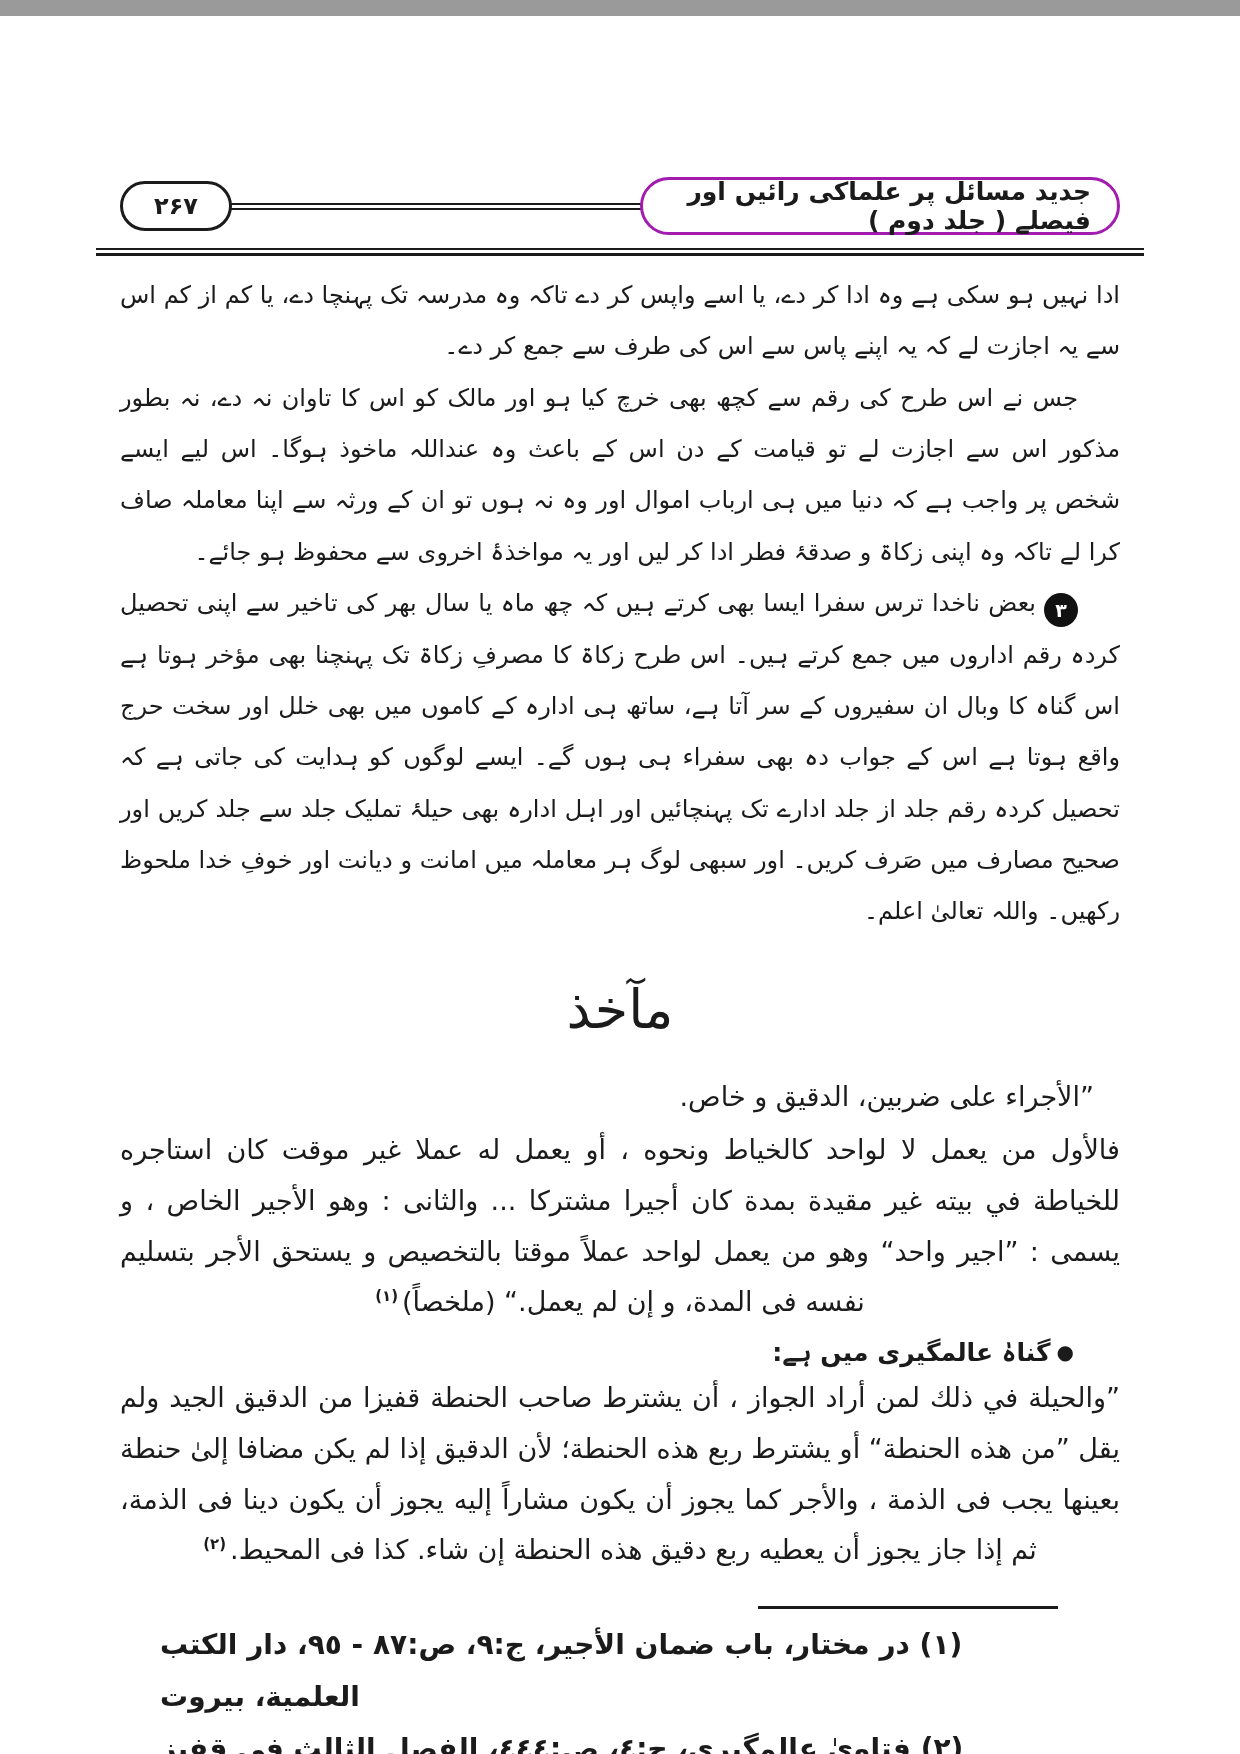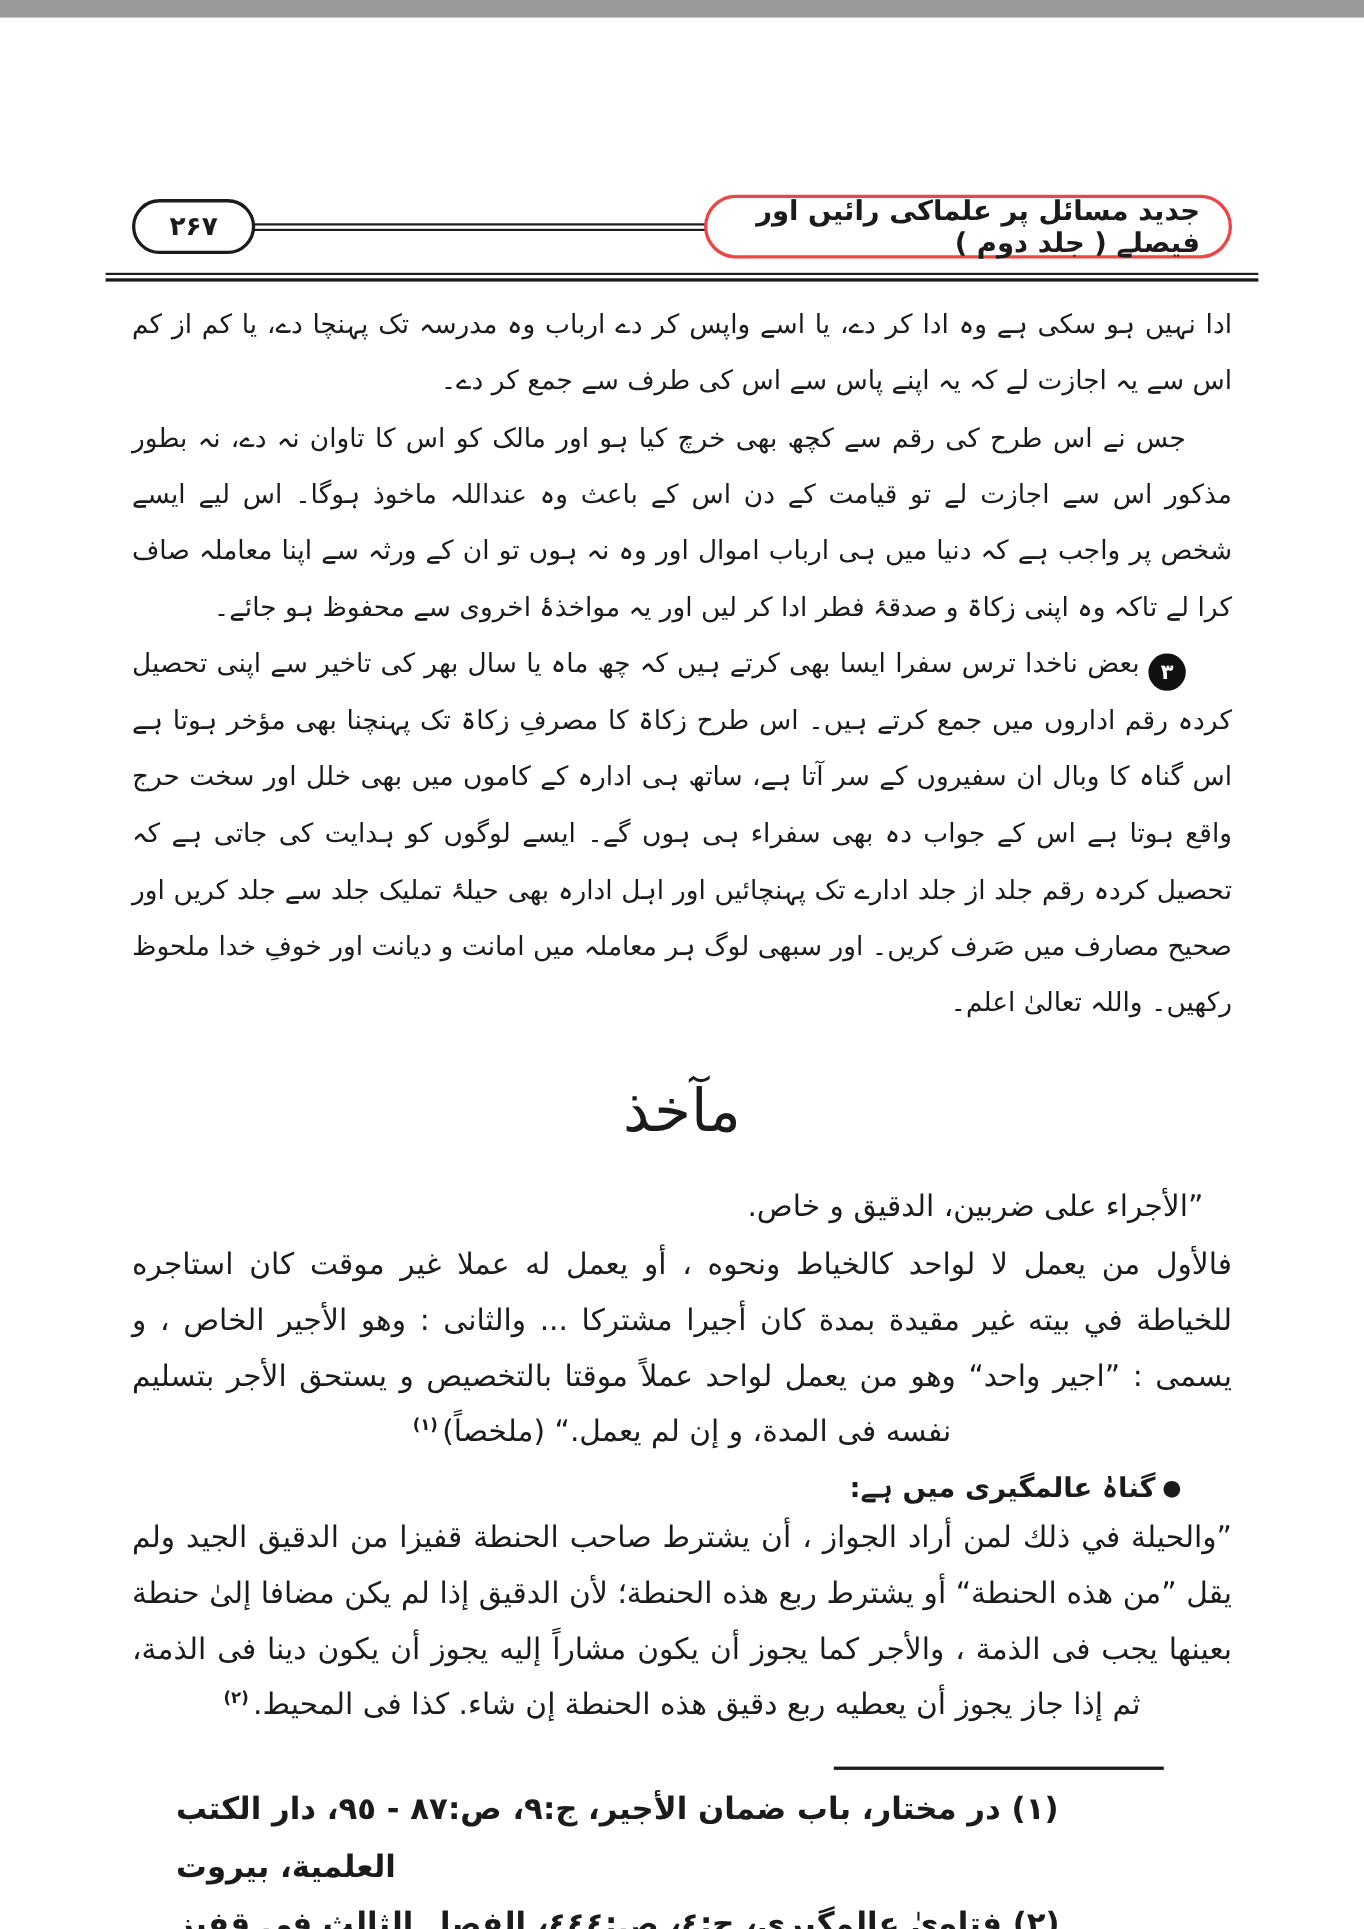--- a/index.html
+++ b/index.html
@@ -12,21 +12,21 @@
   }
   
   .hdr-row{display:flex;align-items:center;direction:ltr;height:60px;}
   .pagenum-box{
     border:3px solid #1b1b1b;border-radius:26px;
     min-width:112px;height:50px;display:flex;align-items:center;justify-content:center;
     font-size:24px;font-weight:bold;flex:0 0 auto;
   }
   .hdr-connector{flex:1 1 auto;height:7px;border-top:2px solid #1b1b1b;border-bottom:2px solid #1b1b1b;margin:0 -2px;}
   .title-box{
-    border:3px solid #ef4444;border-radius:30px;
+    border:3px solid #a21caf;border-radius:30px;
     height:58px;display:flex;align-items:center;justify-content:center;
     padding:0 26px;font-size:25px;font-weight:bold;direction:rtl;flex:0 0 auto;
     max-width:480px;
   }
   .page-rule{height:8px;border-top:2px solid #1b1b1b;border-bottom:3px solid #1b1b1b;margin:12px -24px 0 -24px;}
   
   main{direction:rtl;padding-top:14px;}
   p{margin:0;}
   .urdu{font-size:24px;line-height:2.14;text-align:justify;}
   .urdu.indent{text-indent:42px;}
@@ -62,21 +62,21 @@
       <div class="hdr-connector"></div>
       <div class="title-box">
         <span>جدید مسائل پر علماکی رائیں اور فیصلے ( جلد دوم )</span>
       </div>
     </div>
     <div class="page-rule"></div>
   </header>
 
   <main>
 
-    <p class="urdu">ادا نہیں ہو سکی ہے وہ ادا کر دے، یا اسے واپس کر دے ارباب وہ مدرسہ تک پہنچا دے، یا کم از کم اس سے یہ اجازت لے کہ یہ اپنے پاس سے اس کی طرف سے جمع کر دے۔</p>
+    <p class="urdu">ادا نہیں ہو سکی ہے وہ ادا کر دے، یا اسے واپس کر دے تاکہ وہ مدرسہ تک پہنچا دے، یا کم از کم اس سے یہ اجازت لے کہ یہ اپنے پاس سے اس کی طرف سے جمع کر دے۔</p>
 
     <p class="urdu indent">جس نے اس طرح کی رقم سے کچھ بھی خرچ کیا ہو اور مالک کو اس کا تاوان نہ دے، نہ بطور مذکور اس سے اجازت لے تو قیامت کے دن اس کے باعث وہ عنداللہ ماخوذ ہوگا۔ اس لیے ایسے شخص پر واجب ہے کہ دنیا میں ہی ارباب اموال اور وہ نہ ہوں تو ان کے ورثہ سے اپنا معاملہ صاف کرا لے تاکہ وہ اپنی زکاۃ و صدقۂ فطر ادا کر لیں اور یہ مواخذۂ اخروی سے محفوظ ہو جائے۔</p>
 
     <p class="urdu indent"><span class="circ-num">۳</span><span>بعض ناخدا ترس سفرا ایسا بھی کرتے ہیں کہ چھ ماہ یا سال بھر کی تاخیر سے اپنی تحصیل کردہ رقم اداروں میں جمع کرتے ہیں۔ اس طرح زکاۃ کا مصرفِ زکاۃ تک پہنچنا بھی مؤخر ہوتا ہے اس گناہ کا وبال ان سفیروں کے سر آتا ہے، ساتھ ہی ادارہ کے کاموں میں بھی خلل اور سخت حرج واقع ہوتا ہے اس کے جواب دہ بھی سفراء ہی ہوں گے۔ ایسے لوگوں کو ہدایت کی جاتی ہے کہ تحصیل کردہ رقم جلد از جلد ادارے تک پہنچائیں اور اہل ادارہ بھی حیلۂ تملیک جلد سے جلد کریں اور صحیح مصارف میں صَرف کریں۔ اور سبھی لوگ ہر معاملہ میں امانت و دیانت اور خوفِ خدا ملحوظ رکھیں۔ واللہ تعالیٰ اعلم۔</span></p>
 
     <h1 class="sec-heading">مآخذ</h1>
 
 
     <p class="arabic open-line">”الأجراء على ضربين، الدقيق و خاص.</p>
 

